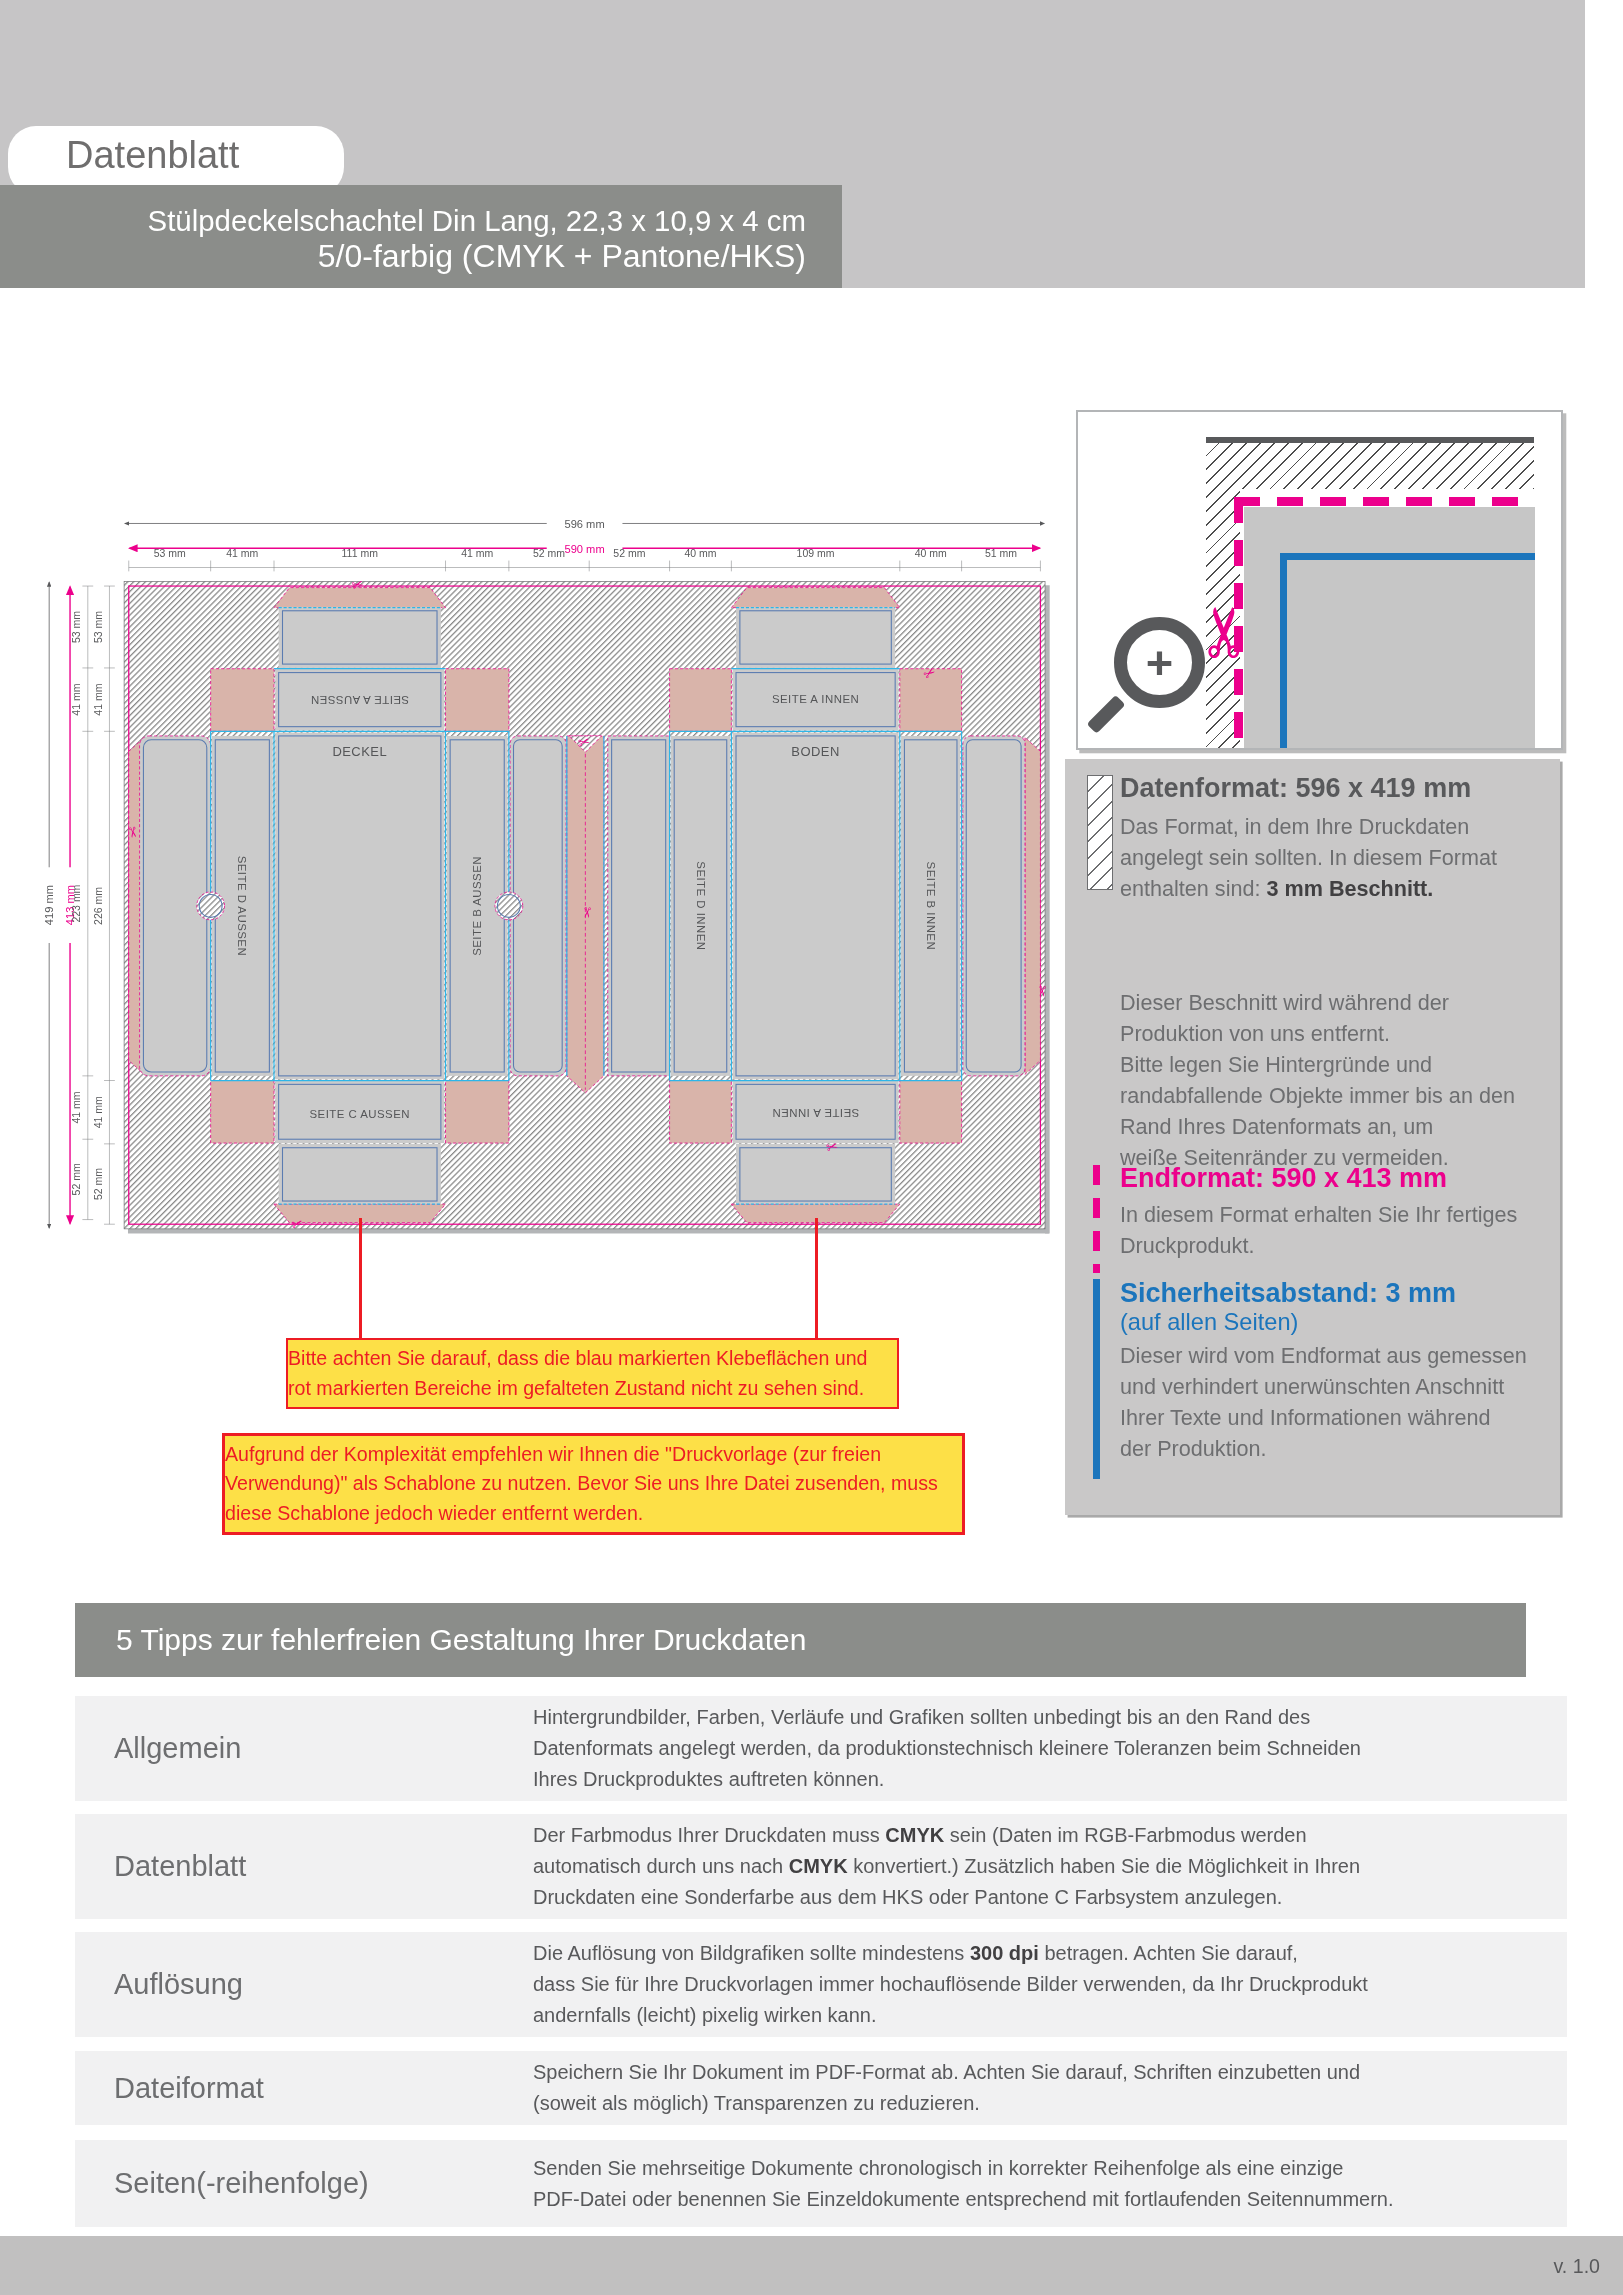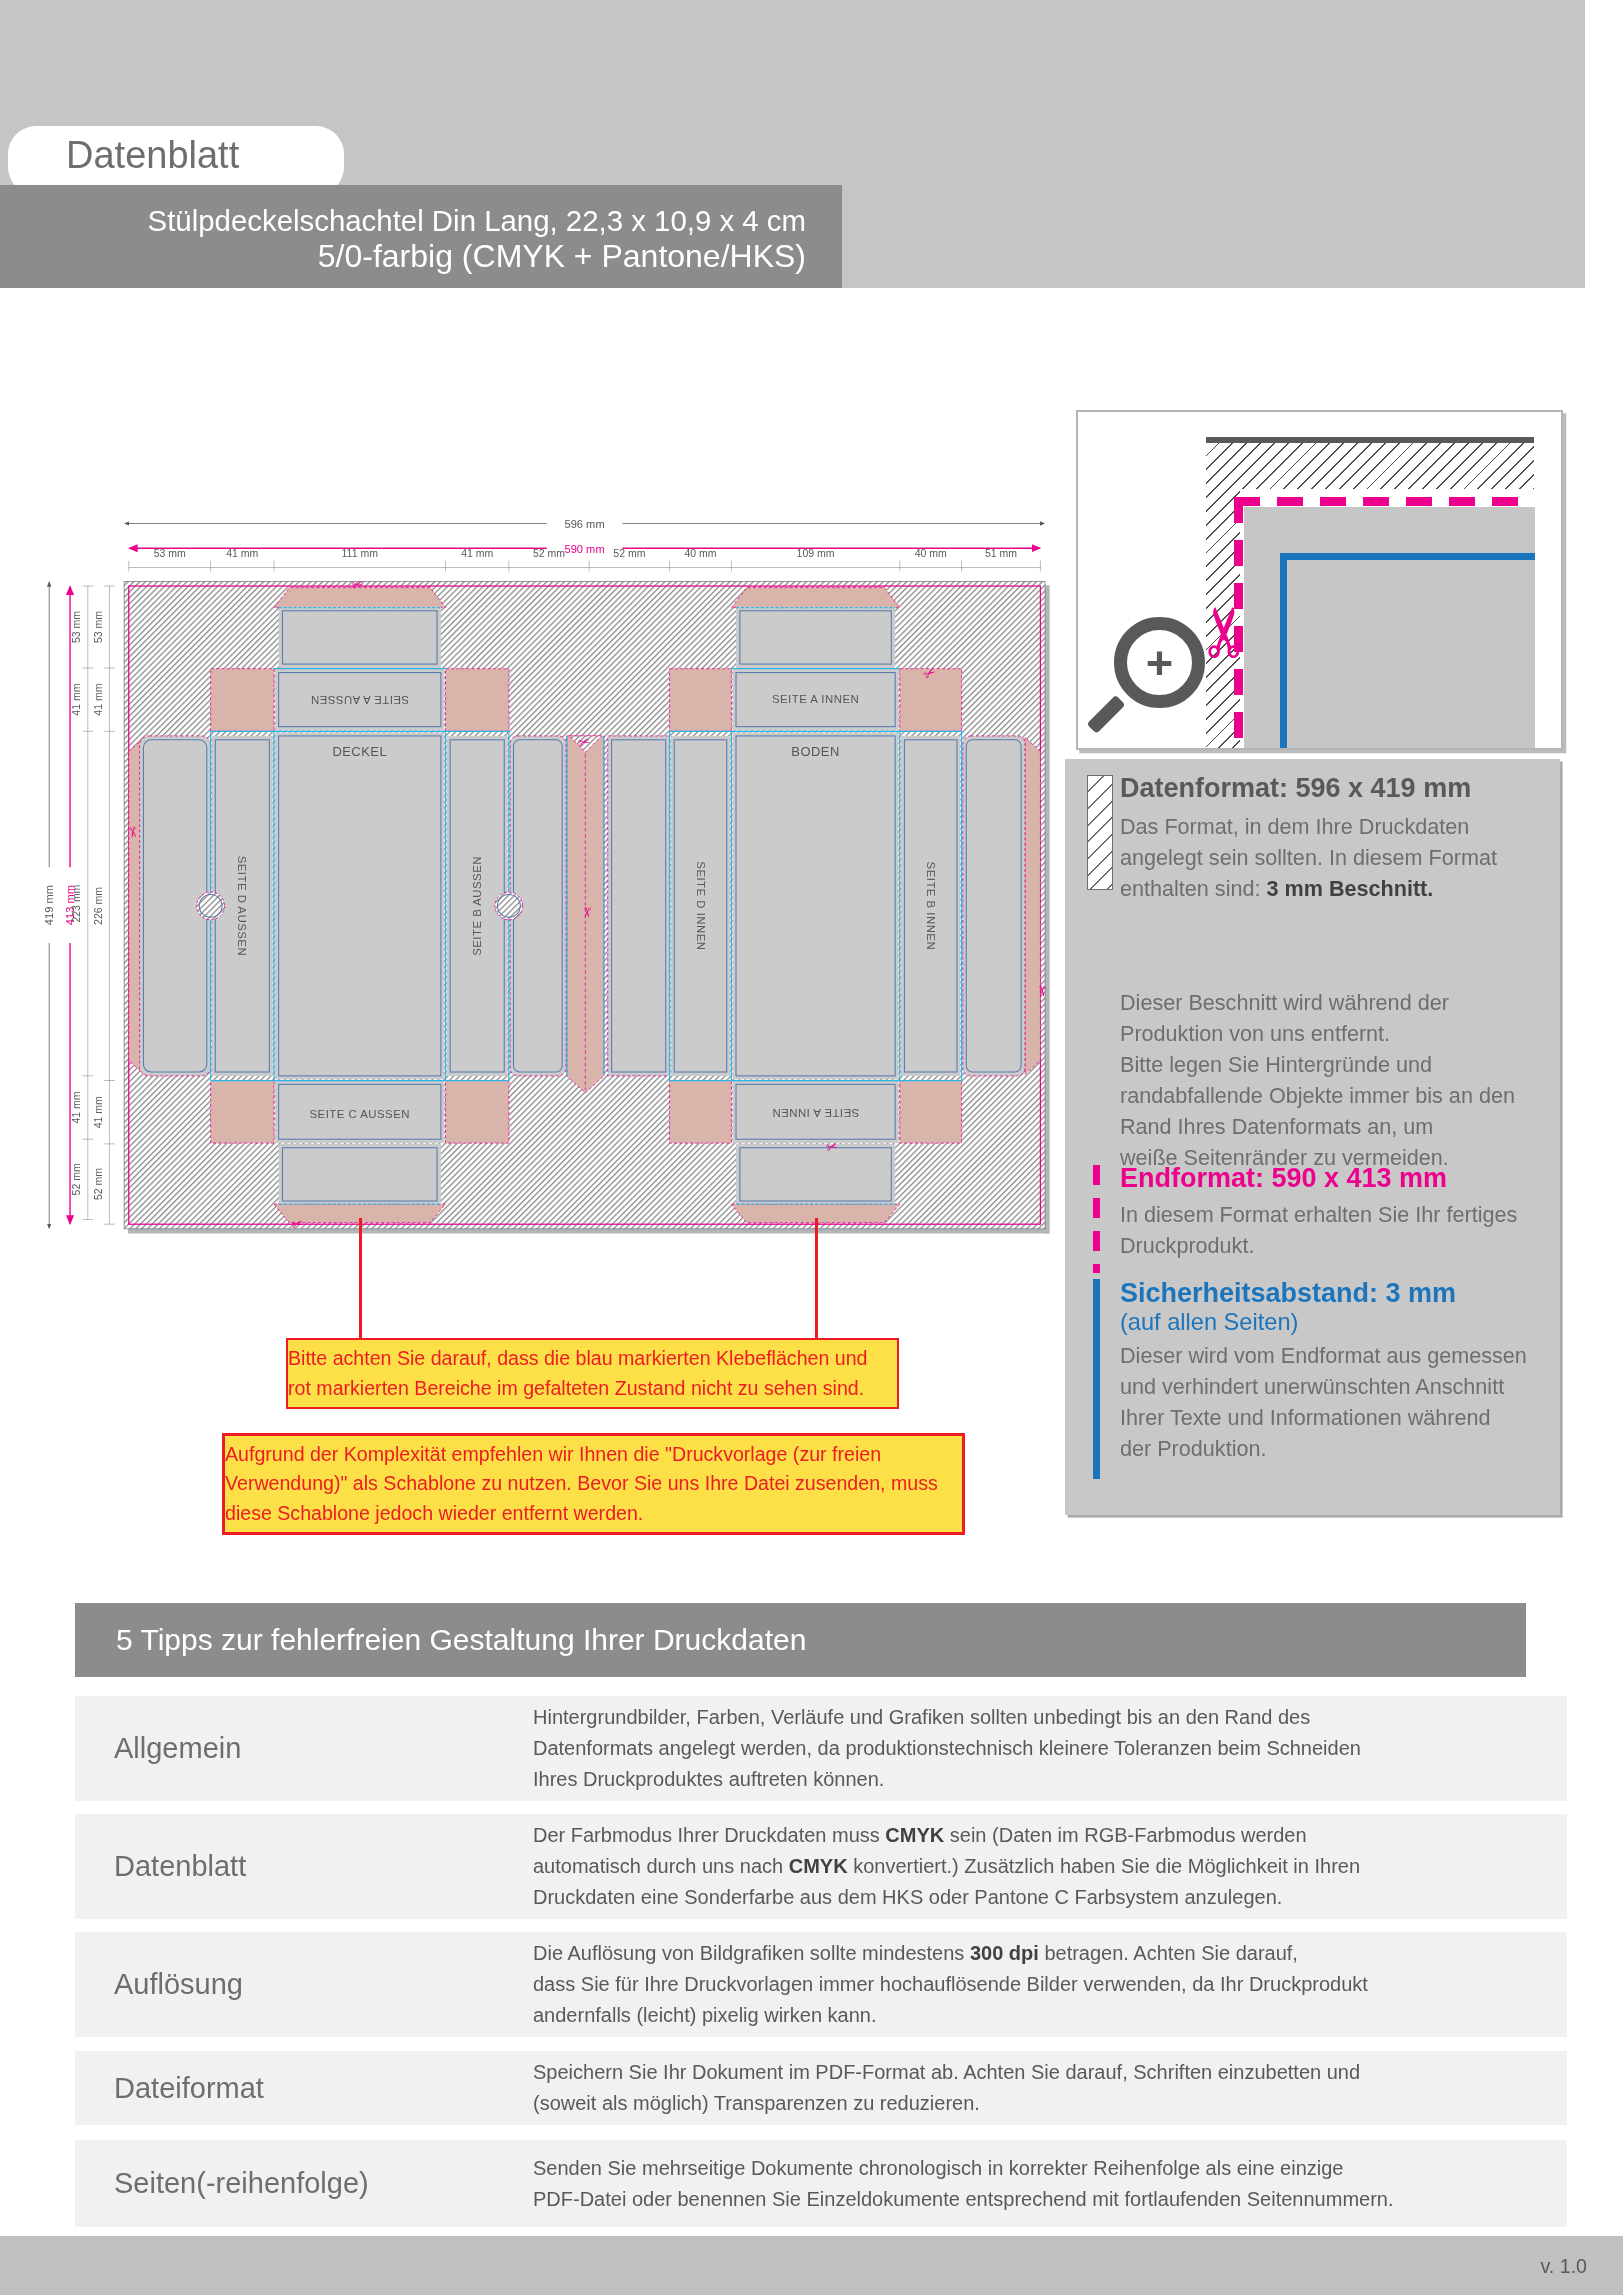--- a/index.html
+++ b/index.html
@@ -66,21 +66,21 @@
   .tips-band span{color:#fff;font-size:30px;padding-left:41px;white-space:nowrap;}
   .tips-row{left:75px;width:1492px;background:#f1f1f2;}
   .tips-title{position:absolute;left:39px;top:0;bottom:0;display:flex;align-items:center;
               font-size:29px;color:#6d6e70;white-space:nowrap;}
   .tips-body{position:absolute;left:458px;top:0;bottom:0;display:flex;flex-direction:column;justify-content:center;}
   .tips-body .line{font-size:20px;line-height:31px;color:#58595b;white-space:nowrap;}
   .tips-body .bold{font-weight:bold;color:#414042;}
   
   .footer{left:0;top:2236px;width:1623px;height:60px;background:#c1c0c0;display:flex;align-items:center;
           justify-content:flex-end;}
-  .footer span{font-size:19.6px;color:#58595b;padding-right:36px;text-align:right;}
+  .footer span{font-size:19.6px;color:#58595b;padding-right:23px;text-align:right;}
 </style>
 </head>
 <body>
 
 <div class="abs header-bg"></div>
 <div class="abs datenblatt-box">
   <span>Datenblatt</span>
 </div>
 <div class="abs header-band">
   <div class="t1">Stülpdeckelschachtel Din Lang, 22,3 x 10,9 x 4 cm</div>

